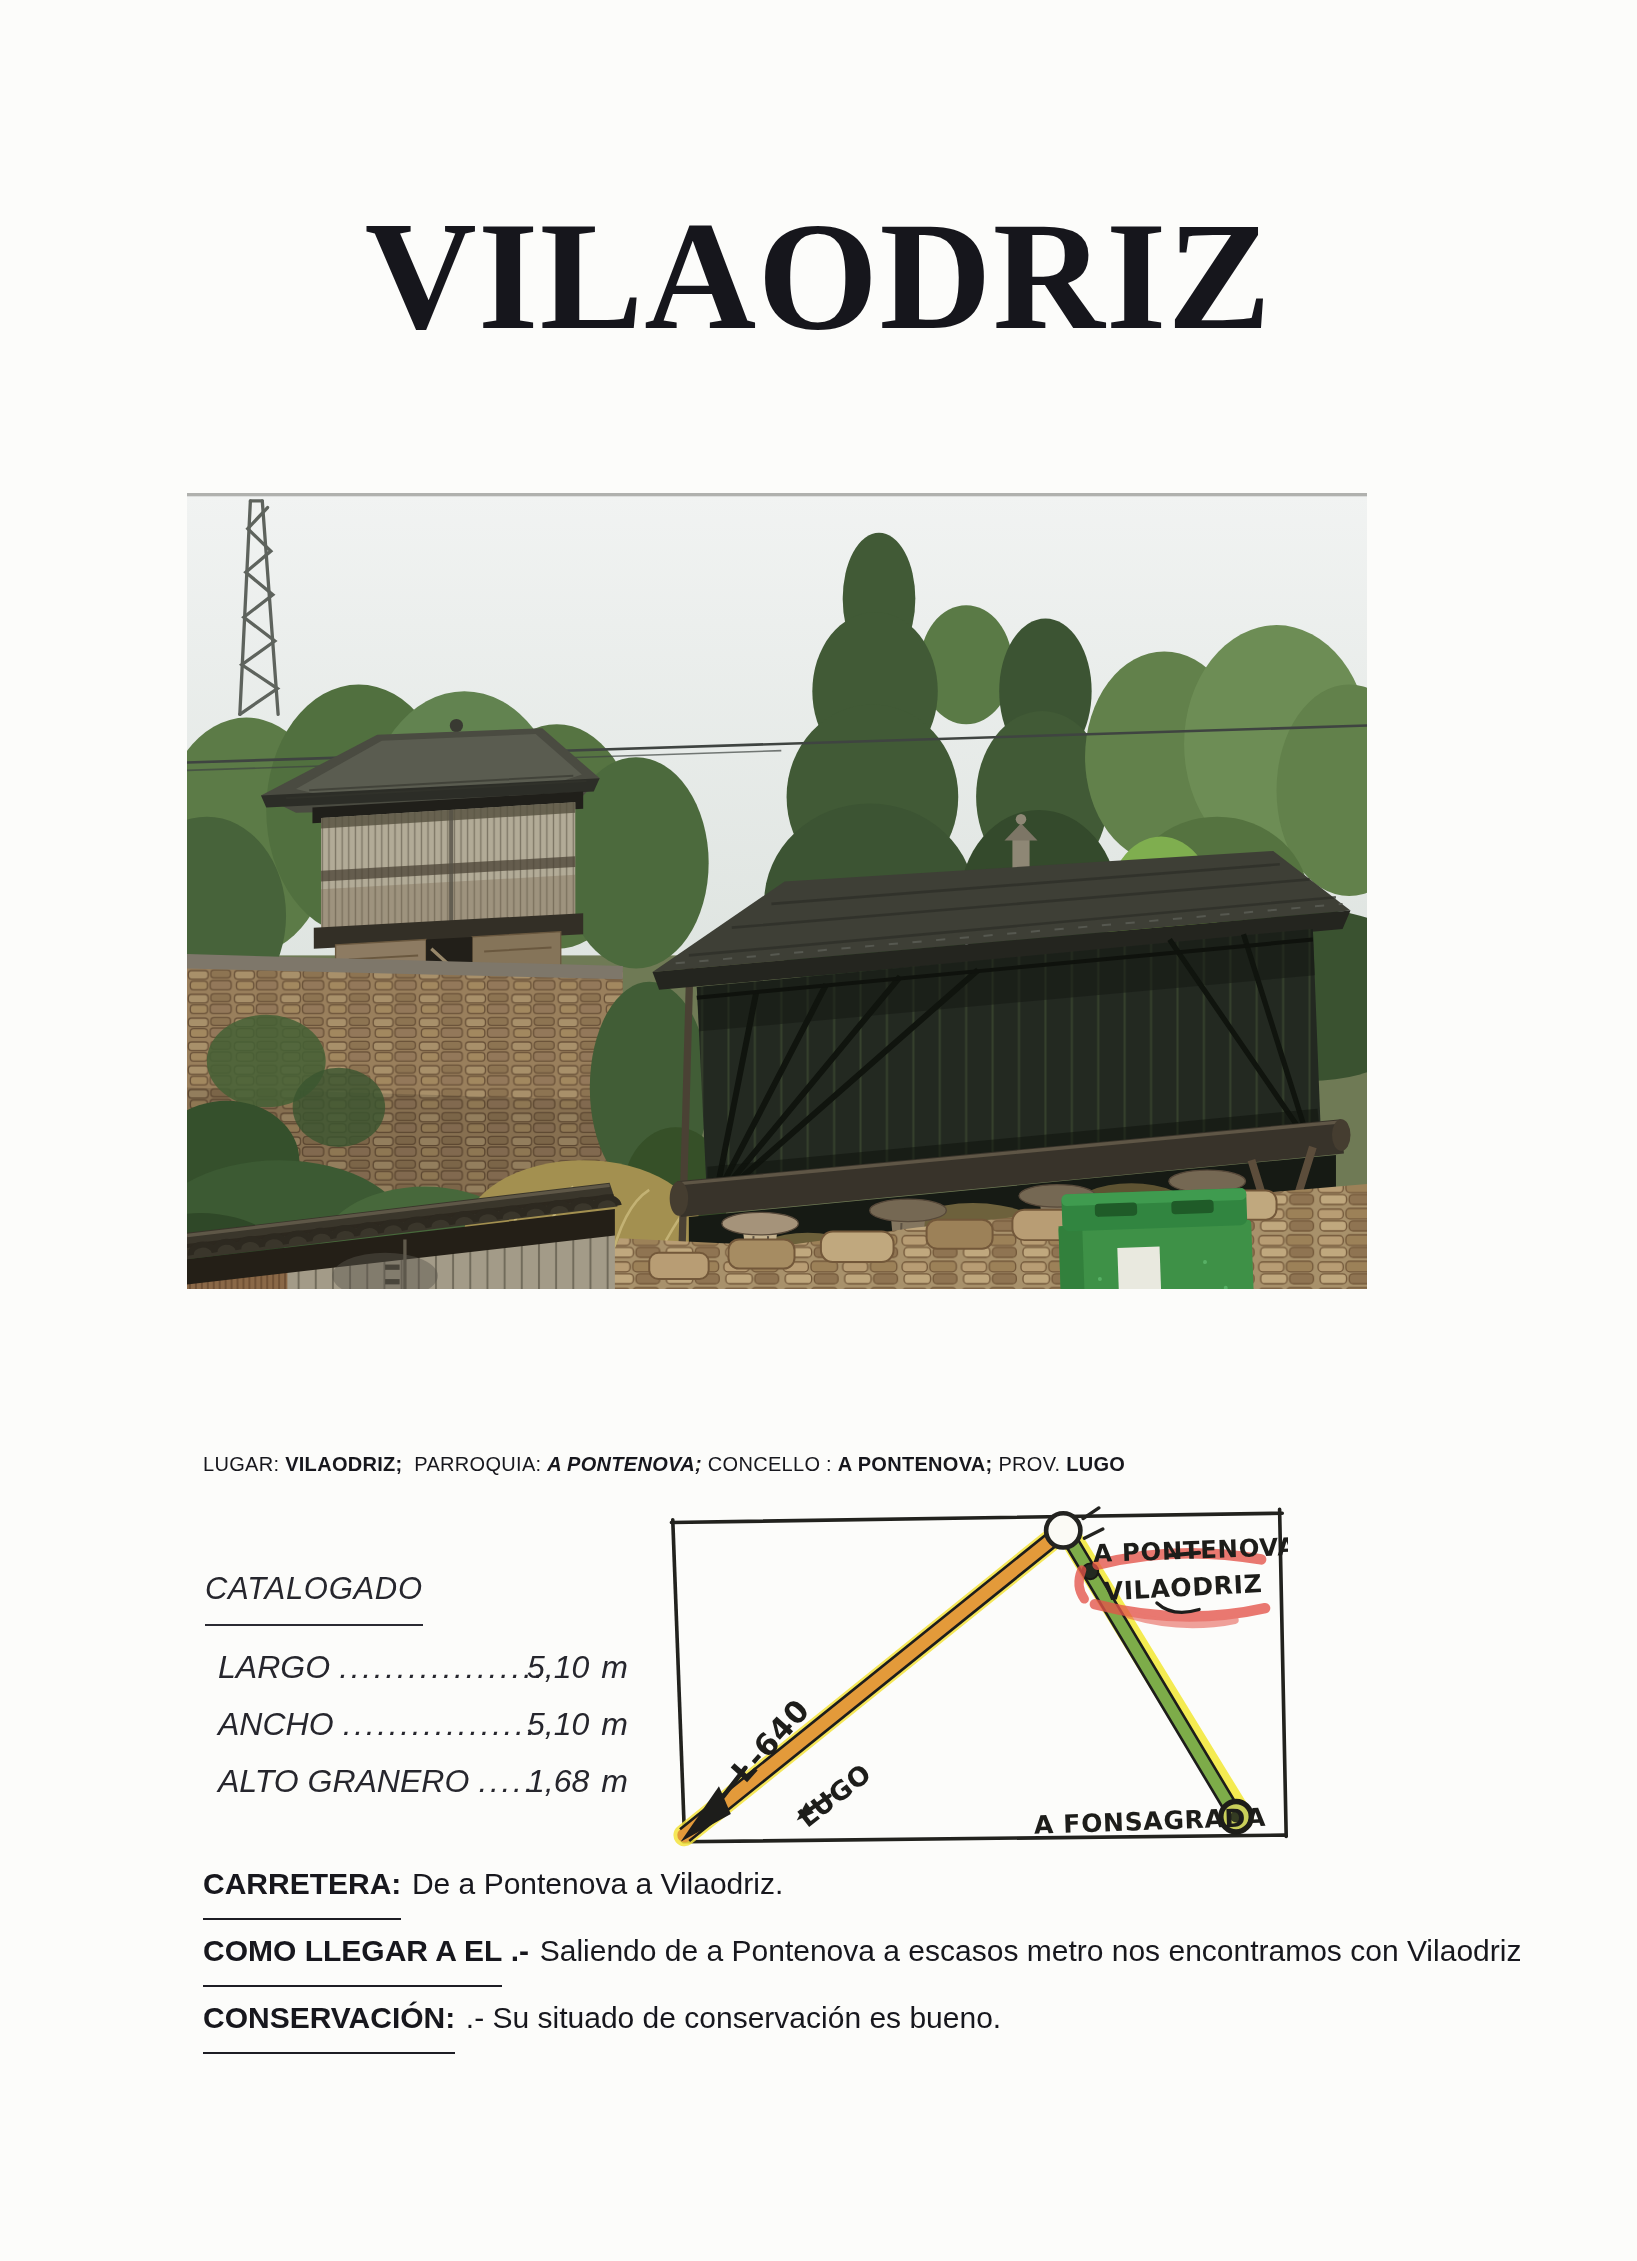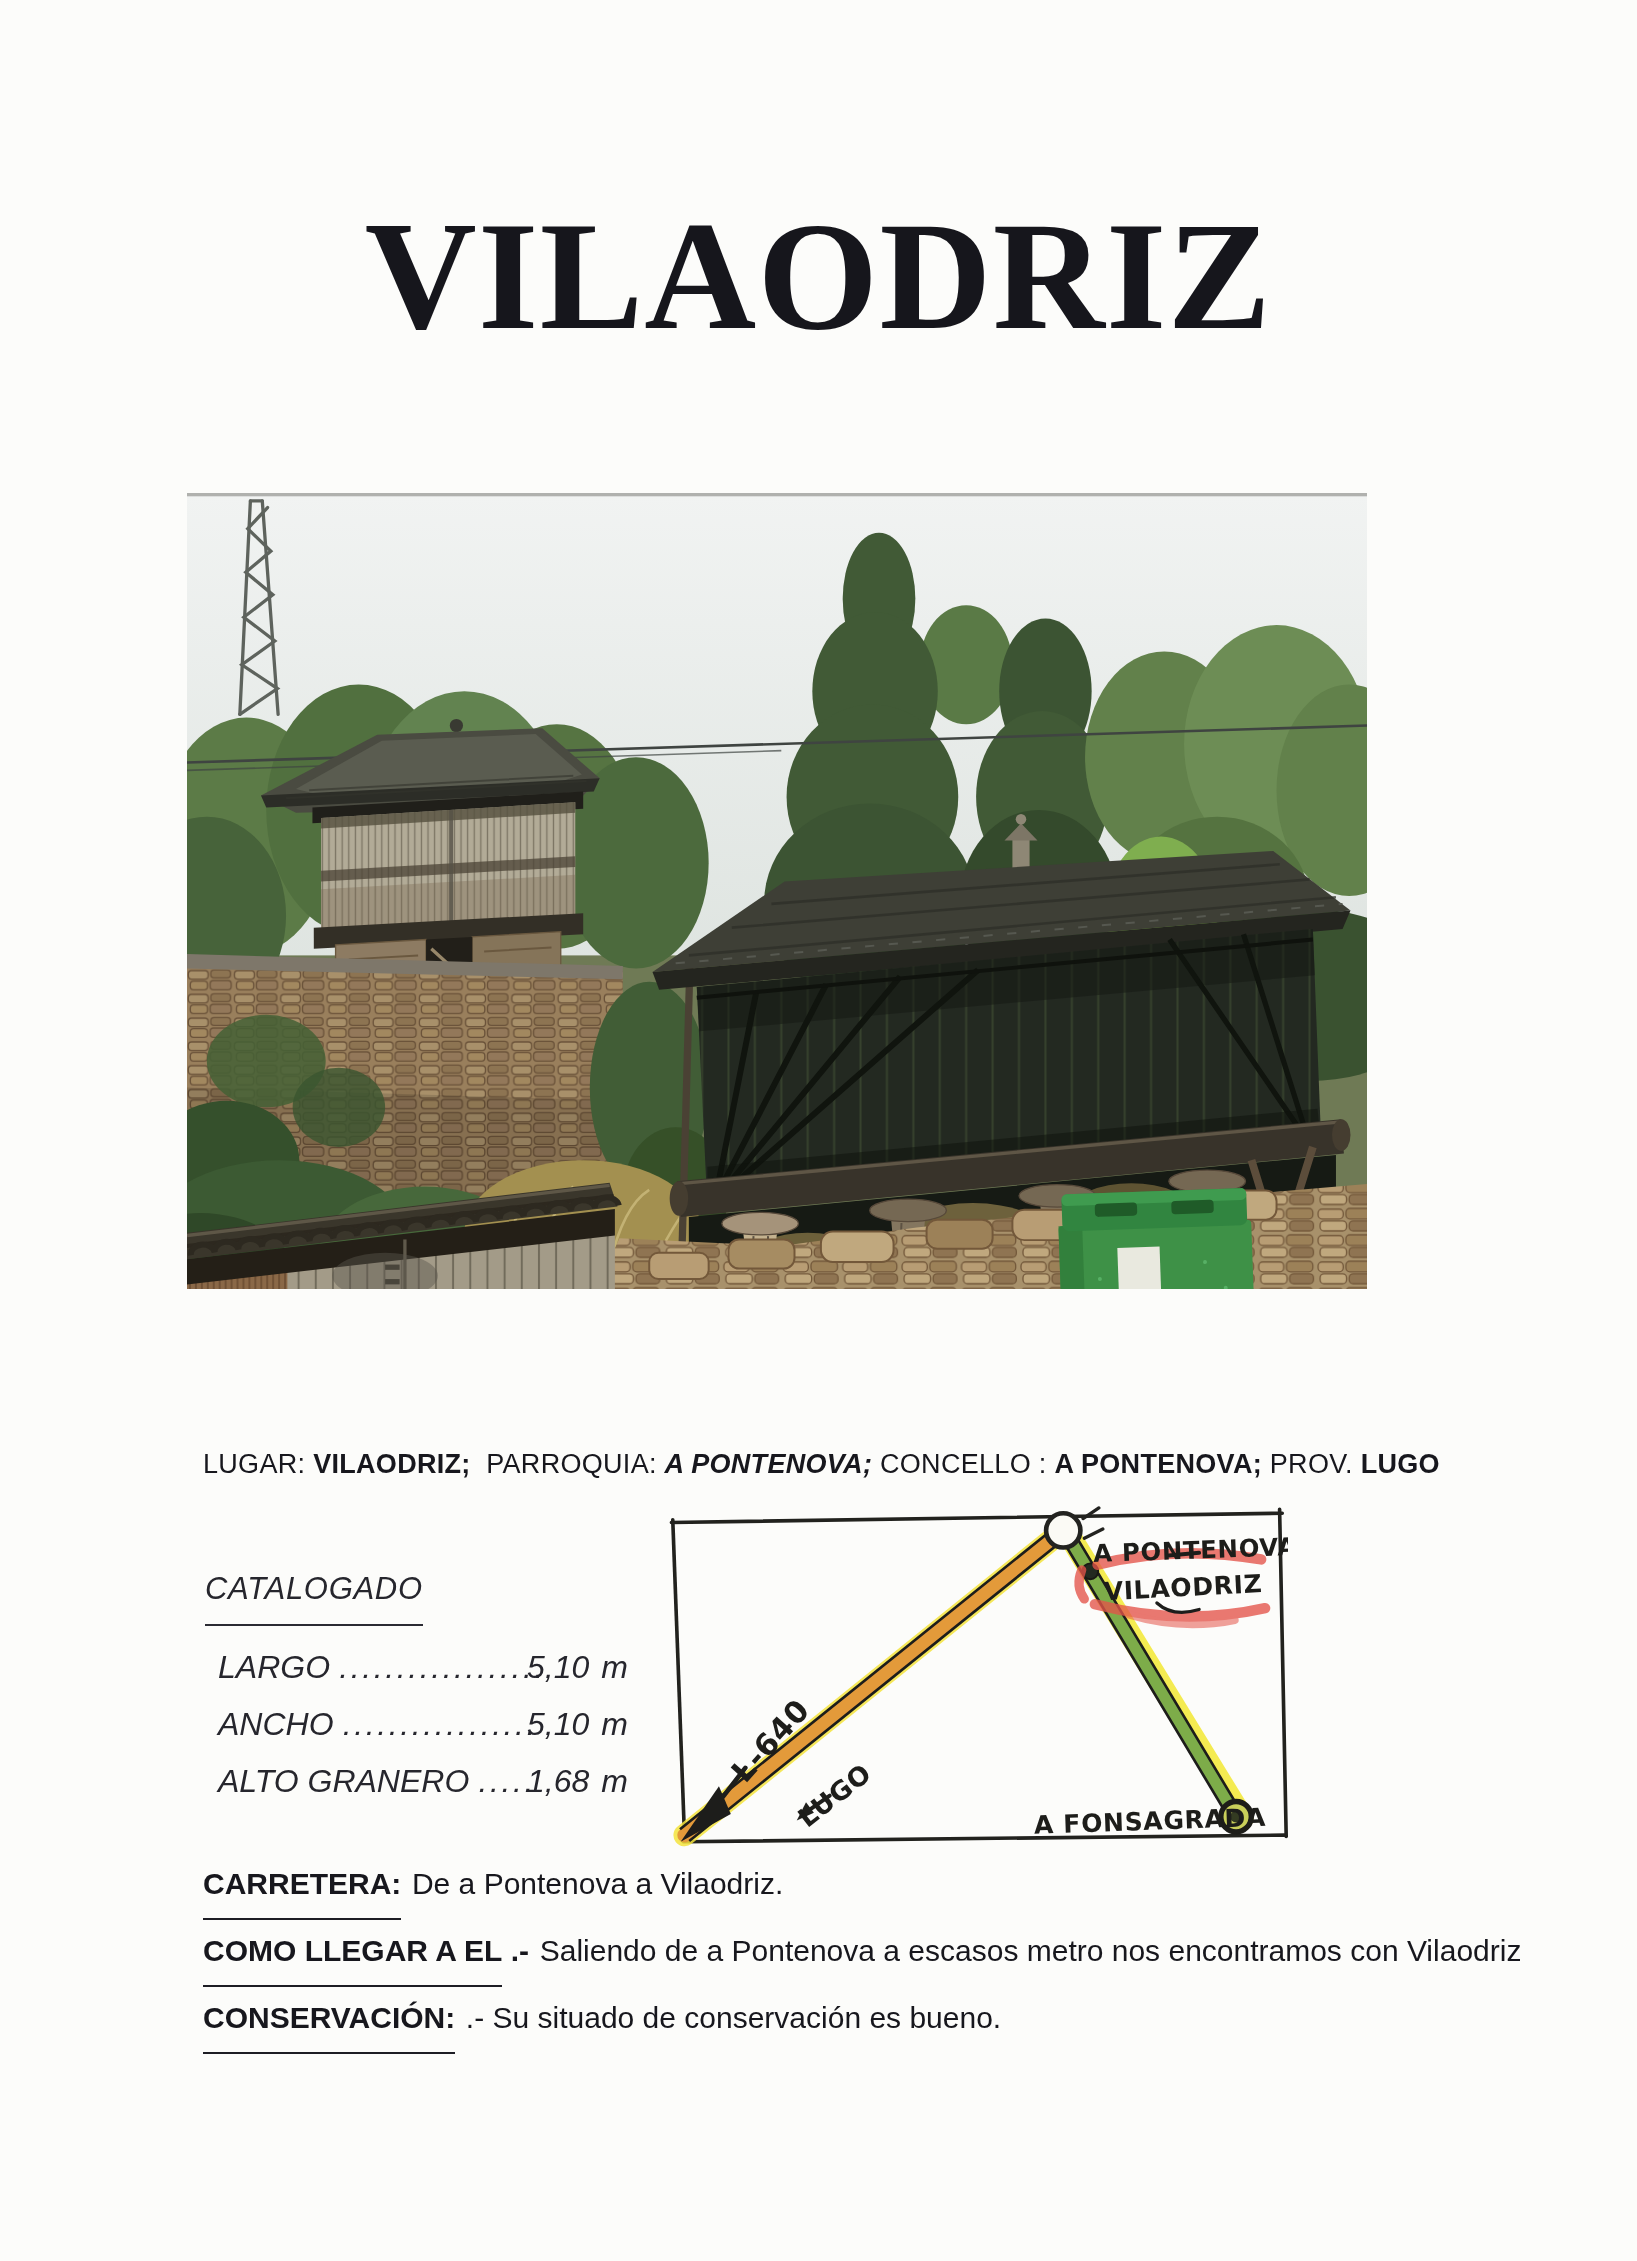--- a/index.html
+++ b/index.html
@@ -18,21 +18,21 @@
     letter-spacing:1.3px;
     color:#16161c;
   }
   .photo-frame{
     position:absolute;left:187px;top:493px;width:1180px;height:796px;
     overflow:hidden;background:#e8ebe9;
   }
   .photo-frame svg{display:block;width:100%;height:100%;}
   .location-line{
     position:absolute;left:203px;top:1446px;width:1294px;
-    font-size:27px;line-height:36px;color:#17171d;
+    font-size:20px;line-height:36px;color:#17171d;
     white-space:nowrap;letter-spacing:0.3px;
   }
   .b{font-weight:bold;}
   .bi{font-weight:bold;font-style:italic;}
   .catalog{
     position:absolute;left:205px;top:1570px;width:436px;
     font-style:italic;font-size:32px;color:#26262d;
   }
   .cat-heading{
     display:inline-block;font-size:31px;letter-spacing:0.7px;

